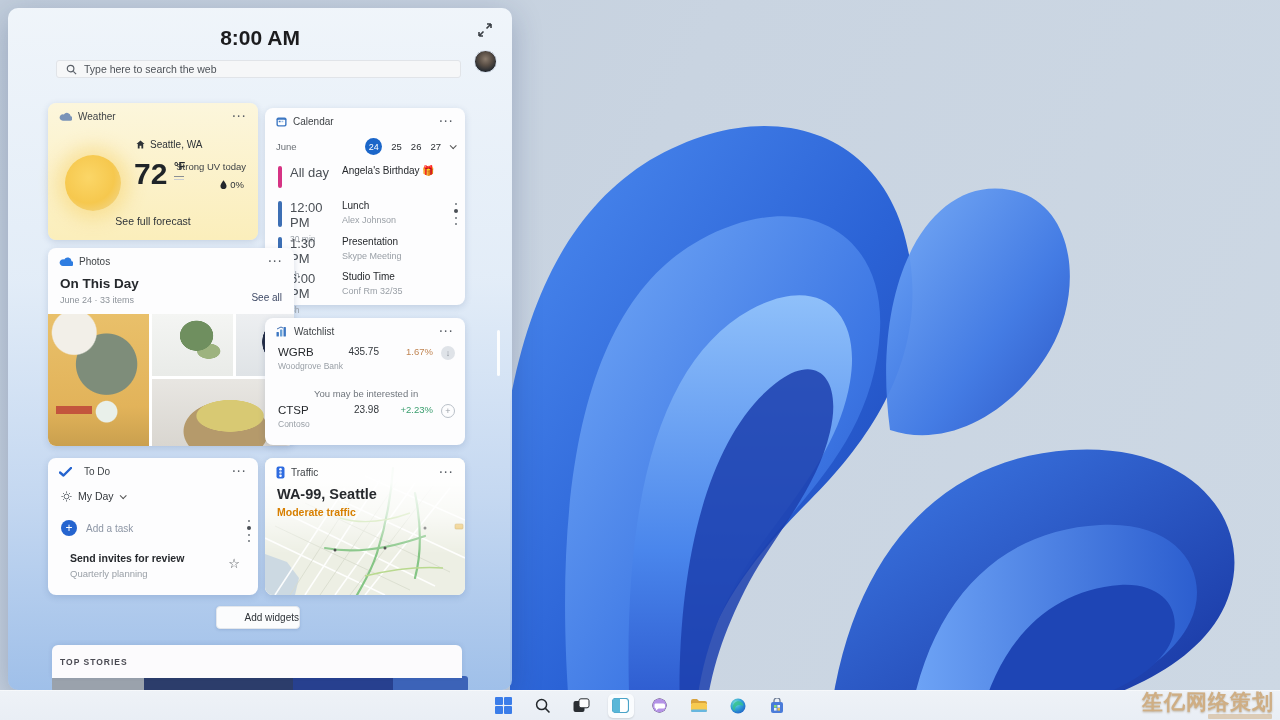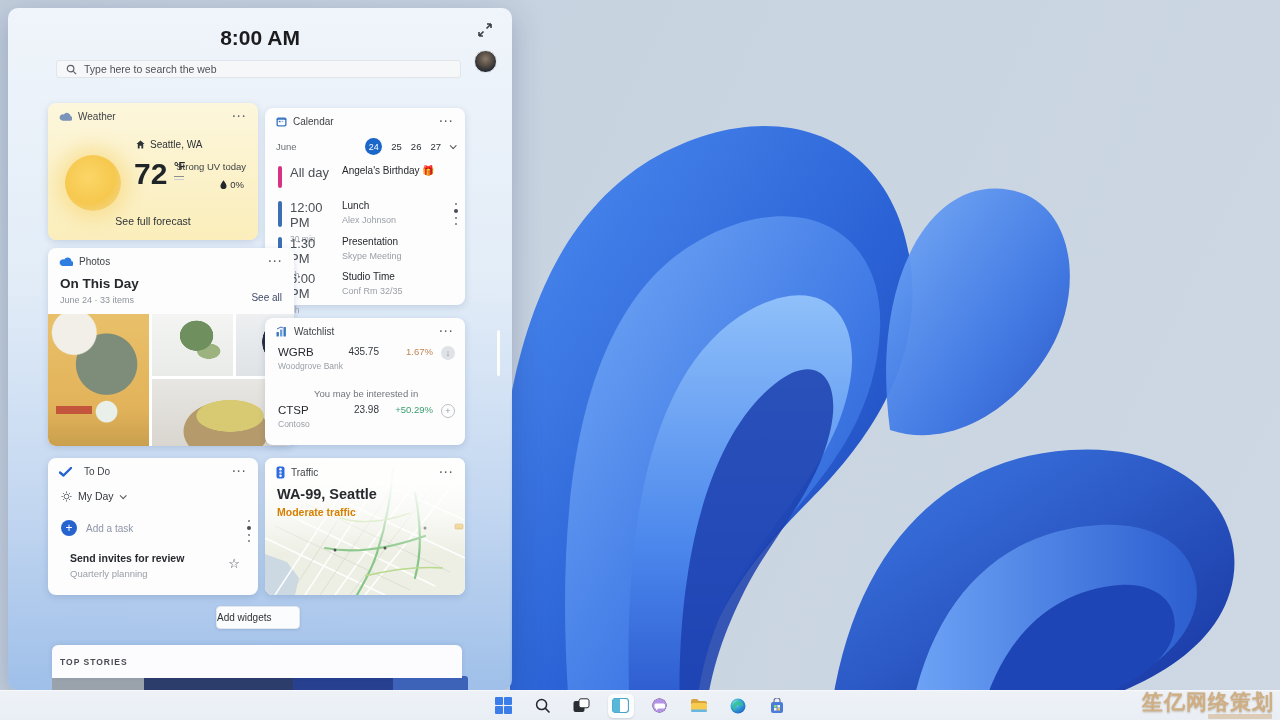--- a/index.html
+++ b/index.html
@@ -97,21 +97,21 @@
   .star { position:absolute; right:18px; top:98px; font-size:13px; color:#4a4f55; cursor:pointer; }
 
   
   .traffic { left:257px; top:450px; width:200px; height:137px; overflow:hidden; }
   .tr-map { position:absolute; inset:0; }
   .tr-fade { position:absolute; inset:0; background:linear-gradient(180deg, rgba(255,255,255,.95) 18%, rgba(255,255,255,.65) 42%, rgba(255,255,255,0) 70%); }
   .tr-head { position:absolute; left:12px; top:28px; font-size:14.5px; font-weight:700; color:#26292d; }
   .tr-status { position:absolute; left:12px; top:48px; font-size:10.5px; font-weight:700; color:#d77f00; }
 
   .add-widgets { position:absolute; left:208px; top:598px; width:84px; height:23px; background:#fbfcfd; border:1px solid #e3e7ec;
-                 border-radius:4px; font-size:10px; color:#2e3338; display:flex; align-items:center; justify-content:flex-start; cursor:pointer;
+                 border-radius:4px; font-size:10px; color:#2e3338; display:flex; align-items:center; justify-content:flex-end; cursor:pointer;
                  box-shadow:0 1px 3px rgba(30,60,120,.15); }
   .newsstrip { position:absolute; left:44px; top:668px; width:416px; height:16px; border-radius:3px;
                background:linear-gradient(90deg,#9aa2ac 0 22%, #2c3d6b 22% 58%, #27408f 58% 82%, #3c63b8 82% 100%); }
   .topstories { position:absolute; left:44px; top:637px; width:410px; height:33px; background:#fcfbfd; border-radius:6px 6px 0 0;
                 display:flex; align-items:center; padding-left:8px; box-shadow:0 -1px 5px rgba(30,60,120,.1); }
   .topstories span { font-size:8.5px; font-weight:700; letter-spacing:1px; color:#4a4a52; }
   .panel-scrollbar { position:absolute; left:489px; top:322px; width:3px; height:46px; border-radius:2px; background:rgba(255,255,255,.9); }
 
   
   .taskbar { position:absolute; left:0; bottom:0; width:1280px; height:30px; background:linear-gradient(180deg,#eef2f7,#e9eef5);
@@ -322,21 +322,21 @@
       <div class="stk-chg" style="color:#c08552">1.67%</div>
       <div class="badge filled">↓</div>
     </div>
     <div class="interest">You may be interested in</div>
     <div class="stk" style="top:86px">
       <div>
         <div class="stk-sym">CTSP</div>
         <div class="stk-name">Contoso</div>
       </div>
       <div class="stk-price">23.98</div>
-      <div class="stk-chg" style="color:#3a9e6e">+50.29%</div>
+      <div class="stk-chg" style="color:#3a9e6e">+2.23%</div>
       <div class="badge line">+</div>
     </div>
   </div>
 
   <div class="widget todo">
     <div class="w-head">
       <svg width="13" height="10" viewBox="0 0 13 10">
           <path d="M1 5.5 L4.5 8.5 L12 1" stroke="#2564cf" stroke-width="2.4" fill="none" stroke-linecap="round" stroke-linejoin="round"></path>
         </svg>
       <span class="w-title"></span>

